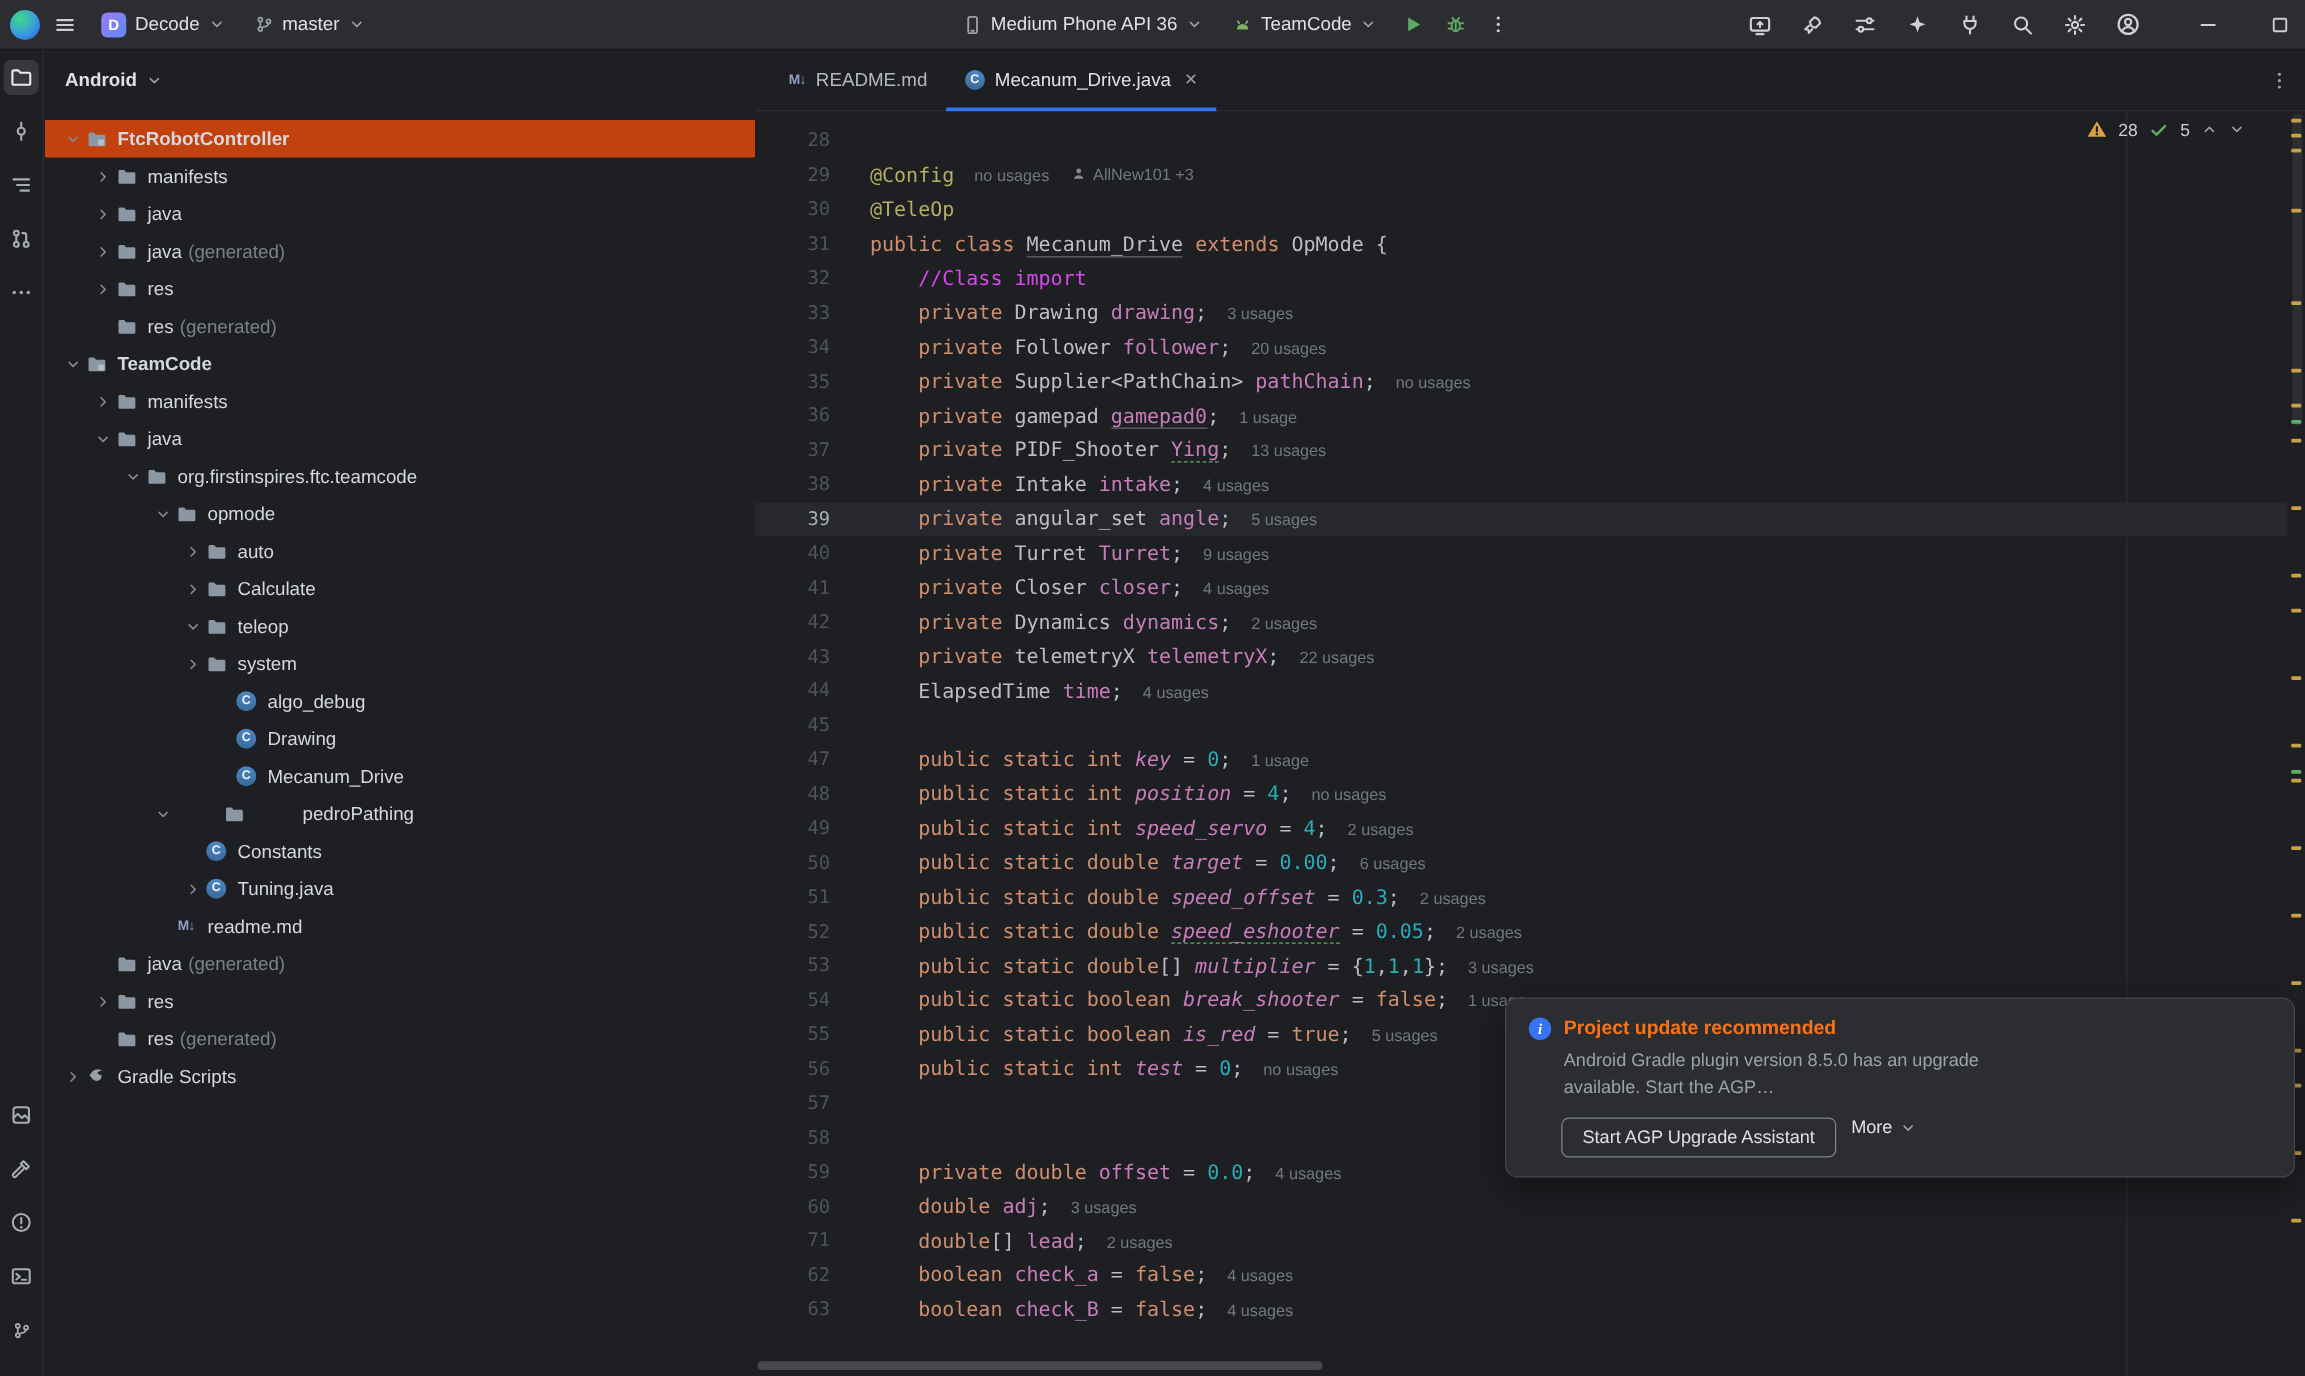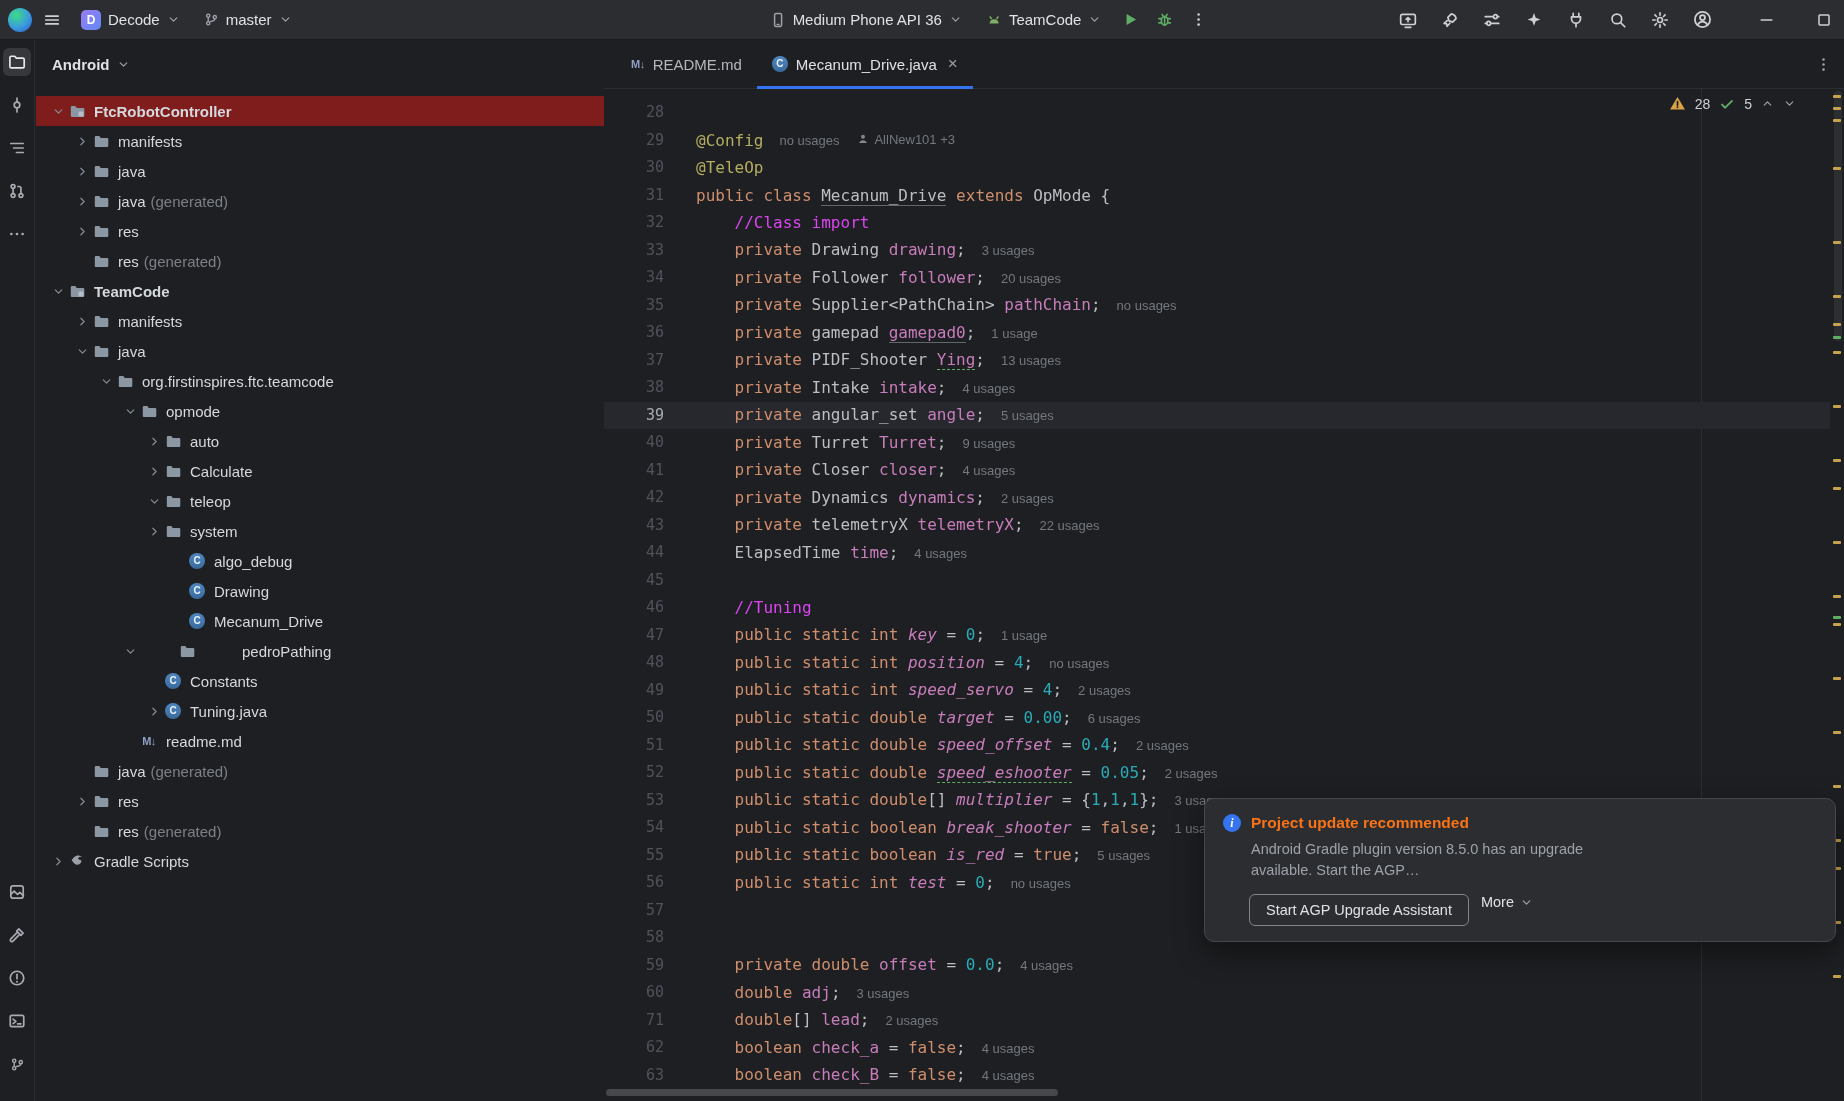--- a/index.html
+++ b/index.html
@@ -34,21 +34,21 @@
   .strip .spacer { flex:1; }
 
   
   .ppanel { position:absolute; left:36px; top:40px; width:613px; bottom:0; background:#1e1f22;
             border-right:1px solid #2b2d30; overflow:hidden; }
   .ppanel-header { height:48px; display:flex; align-items:center; gap:7px; padding-left:16px;
                    font-size:15px; font-weight:700; color:#dfe1e5; }
   .ppanel-header .chev { color:#9da0a8; display:flex; }
   .tree { position:absolute; top:48px; left:0; right:0; bottom:0; padding-top:8px; }
   .trow { height:30px; display:flex; align-items:center; font-size:15px; color:#d5d8dd; cursor:default; }
-  .trow.selected { background:#7f1d1d; }
+  .trow.selected { background:#c2410c; }
   .trow.bold { font-weight:700; }
   .trow .chev { width:20px; flex:none; display:flex; justify-content:center; color:#868b92; }
   .trow .ticon { width:18px; height:18px; flex:none; margin-right:8px; display:flex;
                  align-items:center; justify-content:center; }
   .trow .suffix { color:#7c8087; margin-left:5px; font-weight:400; }
   .cls-ico { width:16px; height:16px; border-radius:50%; background:linear-gradient(180deg,#4e86c0,#3a6a9c);
              color:#eaf2fa; font:700 10px/16px "Liberation Sans",sans-serif; text-align:center; display:inline-block; }
   .md-ico { color:#8f9fc6; font:700 11px/16px "Liberation Sans",sans-serif; letter-spacing:-0.5px; white-space:nowrap; }
 
   
@@ -773,42 +773,38 @@
           </div>
           <div class="cl">
             <span class="ln">44</span>
             <div class="ct"><span class="tok pln">    ElapsedTime </span><span class="tok fld">time</span><span class="tok pln">;</span><span class="hint">4 usages</span></div>
           </div>
           <div class="cl">
             <span class="ln">45</span>
             <div class="ct"></div>
           </div>
           <div class="cl">
-            <span class="ln">46</span>
-            <div class="ct"><span class="tok pln">    </span><span class="tok cmt">//Tuning</span></div>
-          </div>
-          <div class="cl">
             <span class="ln">47</span>
             <div class="ct"><span class="tok pln">    </span><span class="tok k">public static int </span><span class="tok sfld">key</span><span class="tok pln"> = </span><span class="tok num">0</span><span class="tok pln">;</span><span class="hint">1 usage</span></div>
           </div>
           <div class="cl">
             <span class="ln">48</span>
             <div class="ct"><span class="tok pln">    </span><span class="tok k">public static int </span><span class="tok sfld">position</span><span class="tok pln"> = </span><span class="tok num">4</span><span class="tok pln">;</span><span class="hint">no usages</span></div>
           </div>
           <div class="cl">
             <span class="ln">49</span>
             <div class="ct"><span class="tok pln">    </span><span class="tok k">public static int </span><span class="tok sfld">speed_servo</span><span class="tok pln"> = </span><span class="tok num">4</span><span class="tok pln">;</span><span class="hint">2 usages</span></div>
           </div>
           <div class="cl">
             <span class="ln">50</span>
             <div class="ct"><span class="tok pln">    </span><span class="tok k">public static double </span><span class="tok sfld">target</span><span class="tok pln"> = </span><span class="tok num">0.00</span><span class="tok pln">;</span><span class="hint">6 usages</span></div>
           </div>
           <div class="cl">
             <span class="ln">51</span>
-            <div class="ct"><span class="tok pln">    </span><span class="tok k">public static double </span><span class="tok sfld">speed_offset</span><span class="tok pln"> = </span><span class="tok num">0.4</span><span class="tok pln">;</span><span class="hint">2 usages</span></div>
+            <div class="ct"><span class="tok pln">    </span><span class="tok k">public static double </span><span class="tok sfld">speed_offset</span><span class="tok pln"> = </span><span class="tok num">0.3</span><span class="tok pln">;</span><span class="hint">2 usages</span></div>
           </div>
           <div class="cl">
             <span class="ln">52</span>
             <div class="ct"><span class="tok pln">    </span><span class="tok k">public static double </span><span class="tok sfld ung">speed_eshooter</span><span class="tok pln"> = </span><span class="tok num">0.05</span><span class="tok pln">;</span><span class="hint">2 usages</span></div>
           </div>
           <div class="cl">
             <span class="ln">53</span>
             <div class="ct"><span class="tok pln">    </span><span class="tok k">public static double</span><span class="tok pln">[] </span><span class="tok sfld">multiplier</span><span class="tok pln"> = {</span><span class="tok num">1</span><span class="tok pln">,</span><span class="tok num">1</span><span class="tok pln">,</span><span class="tok num">1</span><span class="tok pln">};</span><span class="hint">3 usages</span></div>
           </div>
           <div class="cl">

